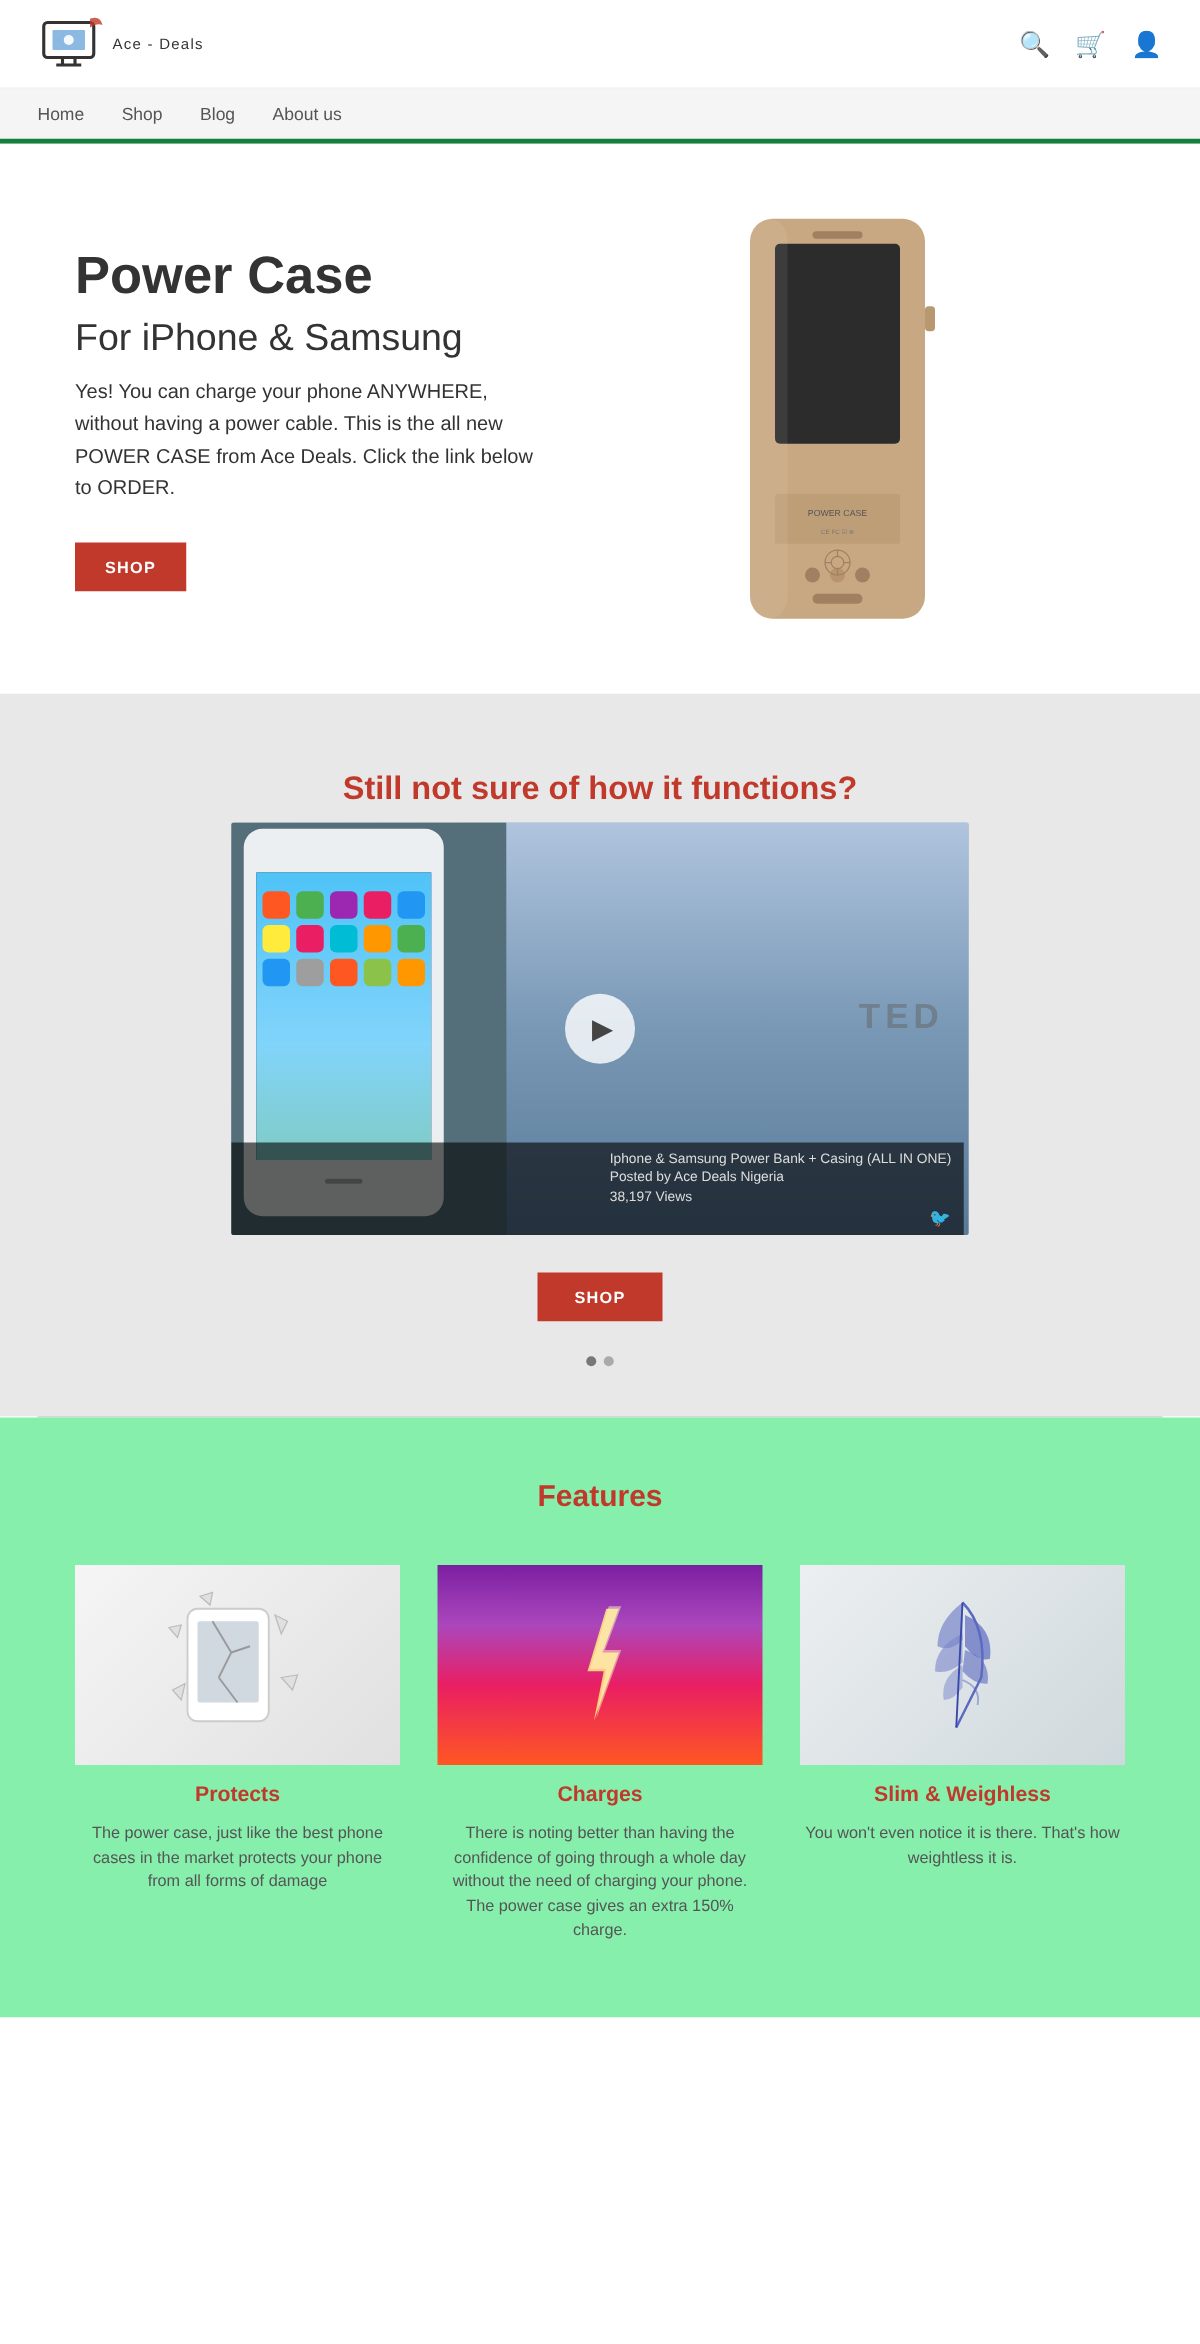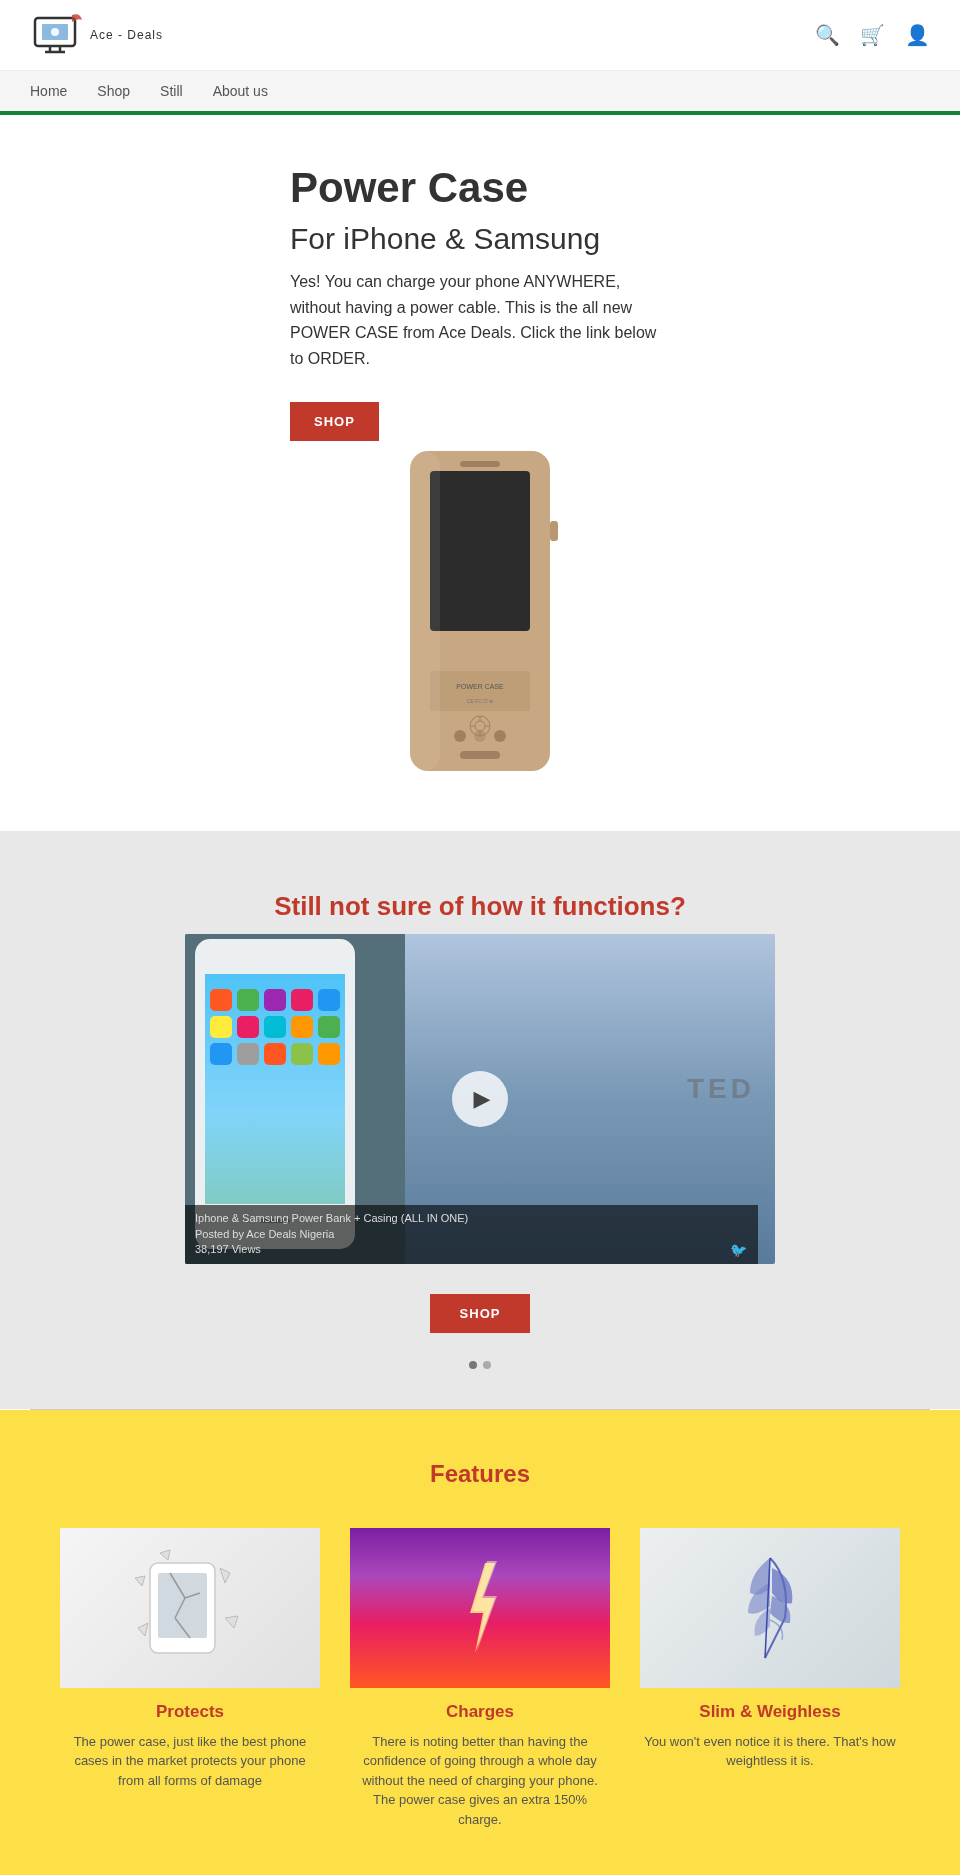--- a/index.html
+++ b/index.html
@@ -56,21 +56,20 @@
       cursor: pointer;
     }
 
     
     .hero {
       display: flex;
       align-items: center;
       justify-content: space-between;
       padding: 50px 60px;
       background: #fff;
-      flex-direction: column;
     }
     .hero-text {
       flex: 1;
       max-width: 380px;
     }
     .hero-title {
       font-size: 42px;
       font-weight: bold;
       margin-bottom: 10px;
       line-height: 1.1;
@@ -179,27 +178,28 @@
       right: 0;
       top: 0;
       width: calc(100% - 180px);
       height: 100%;
       background: linear-gradient(180deg, #b0c4de 0%, #7898b5 50%, #5a7a9a 100%);
     }
     .video-bottom-bar {
       position: absolute;
       bottom: 0;
       left: 0;
-      right: 17px;
+      right: 4px;
       background: rgba(0,0,0,0.6);
       padding: 6px 10px;
       text-align: left;
       display: flex;
       justify-content: space-between;
       align-items: flex-end;
+      flex-direction: column;
     }
     .video-bottom-info {
       font-size: 11px;
       color: #ddd;
       line-height: 1.4;
     }
     .video-fb-icon {
       font-size: 14px;
       color: #ddd;
     }
@@ -232,21 +232,21 @@
     
     .divider {
       border: none;
       border-top: 1px solid #ccc;
       margin: 0 30px;
     }
 
     
     .features-section {
       padding: 50px 30px 60px;
-      background: #fde047;
+      background: #86efac;
     }
     .features-title {
       text-align: center;
       font-size: 24px;
       font-weight: bold;
       color: #c0392b;
       margin-bottom: 40px;
     }
     .features-grid {
       display: flex;
@@ -335,21 +335,21 @@
   <div class="header-icons">
     <span class="header-icon">🔍</span>
     <span class="header-icon">🛒</span>
     <span class="header-icon">👤</span>
   </div>
 </header>
 
 <nav class="nav">
   <a>Home</a>
   <a>Shop</a>
-  <a>Still</a>
+  <a>Blog</a>
   <a>About us</a>
 </nav>
 
 <section class="hero">
   <div class="hero-text">
     <h1 class="hero-title">Power Case</h1>
     <h2 class="hero-subtitle">For iPhone &amp; Samsung</h2>
     <p class="hero-desc">Yes! You can charge your phone ANYWHERE, without having a power cable. This is the all new POWER CASE from Ace Deals. Click the link below to ORDER.</p>
     <button class="btn-shop">SHOP</button>
   </div>

